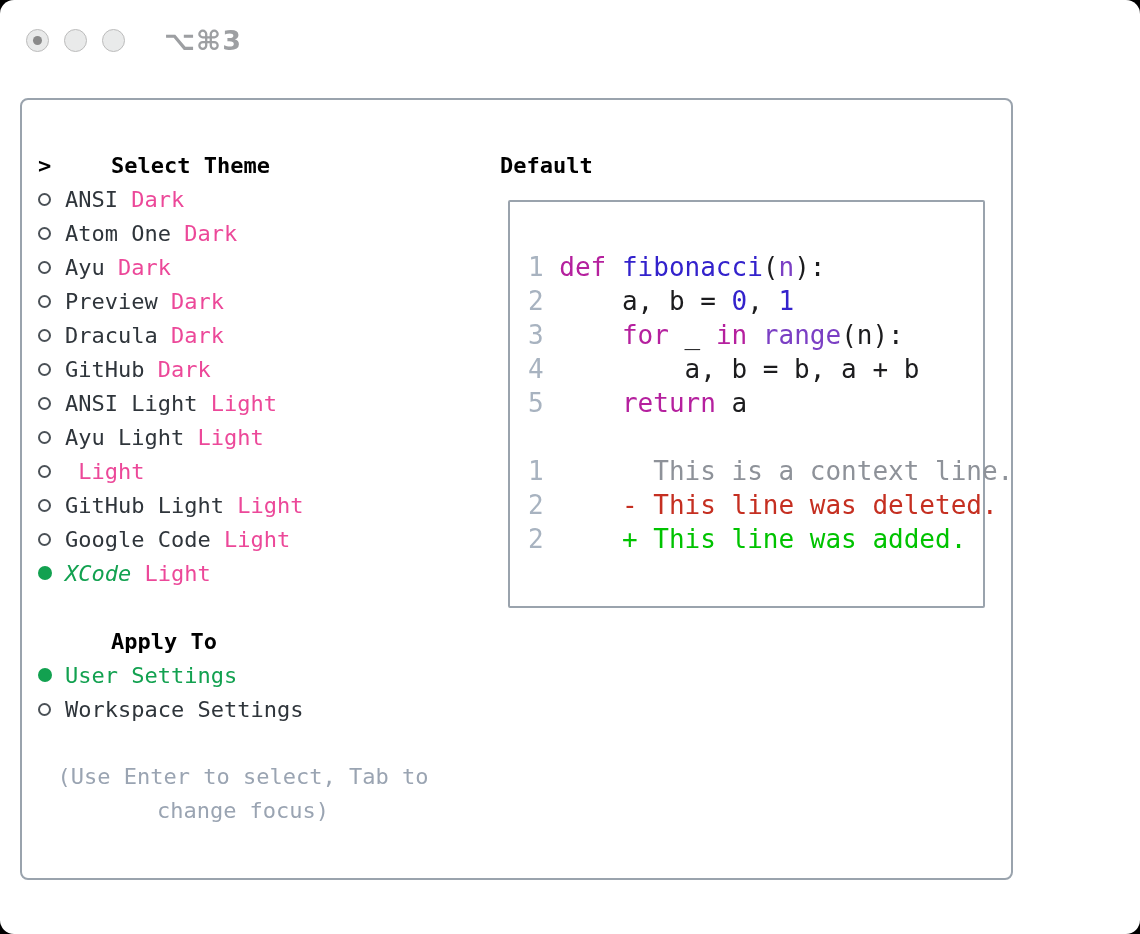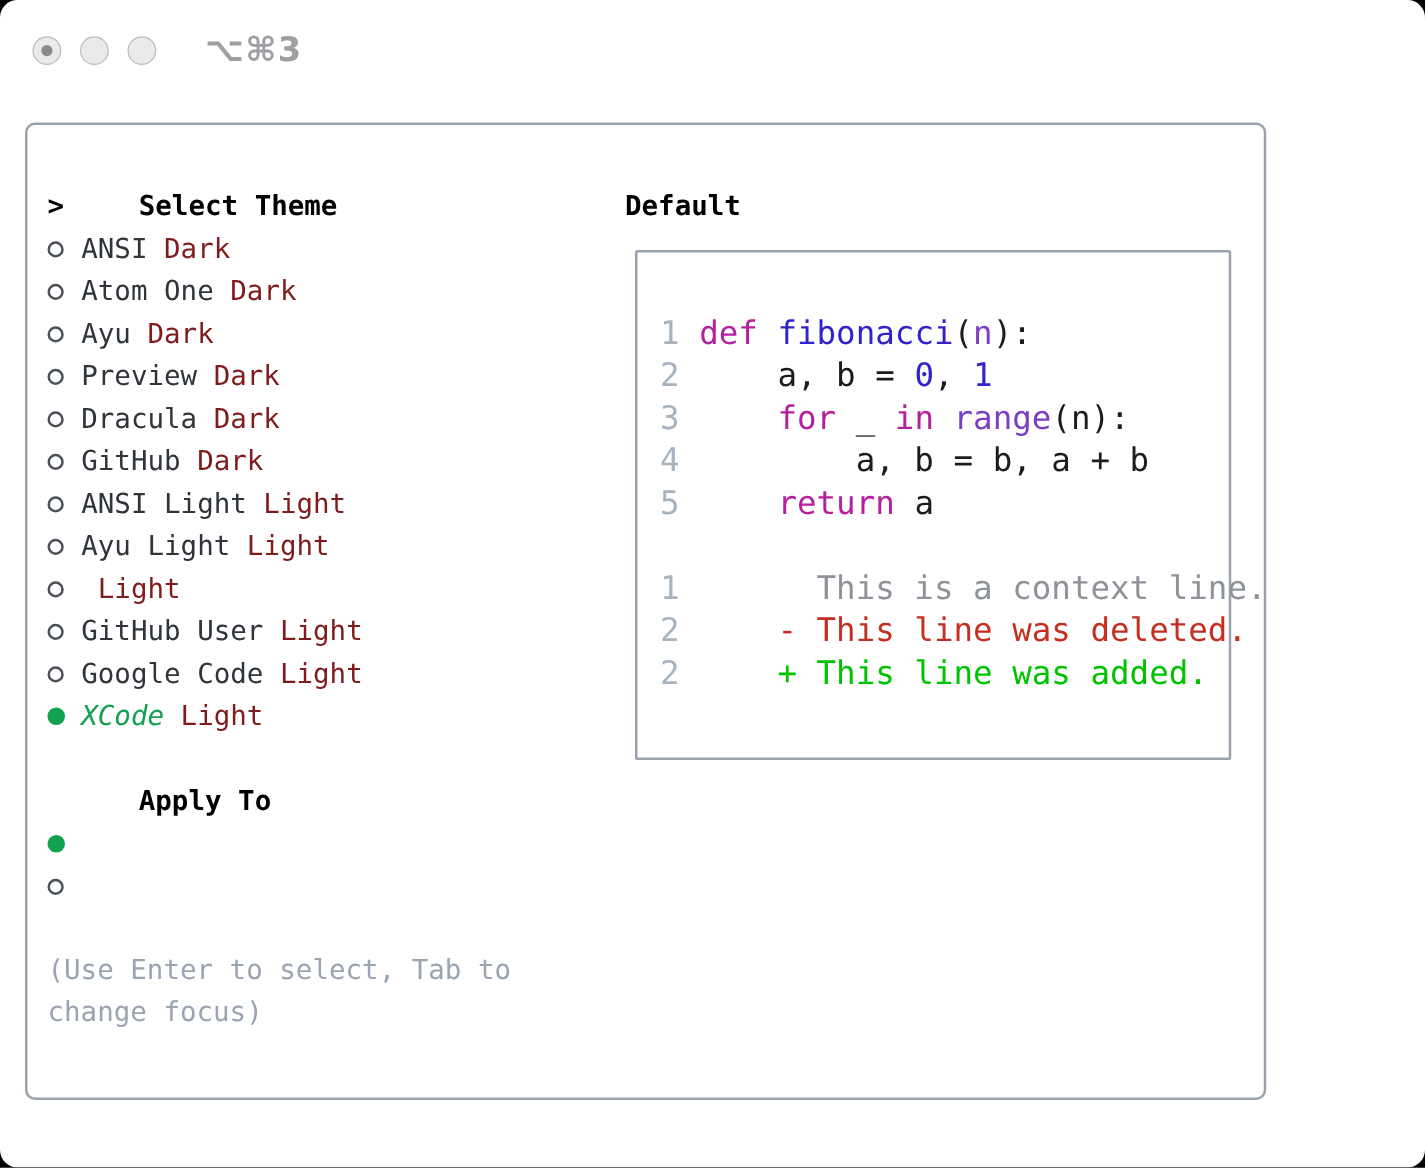--- a/index.html
+++ b/index.html
@@ -49,27 +49,27 @@
     width: 13px; height: 13px; border-radius: 50%;
     border: 2px solid #4b5157; box-sizing: border-box;
   }
   .radio-on {
     width: 14px; height: 14px; border-radius: 50%;
     background: var(--green-ui);
   }
   .header-label { font-weight: 700; color: #000; margin-left: 46px; }
   .theme-name { color: #2f353b; }
   .theme-name.selected { color: var(--green-ui); font-style: italic; }
-  .theme-variant { color: #7f1d1d; }
+  .theme-variant { color: #ec4899; }
   .option-label { color: #2f353b; }
   .option-label.selected { color: var(--green-ui); }
   .gap-row { height: 34px; }
   .hint {
     position: absolute; left: 38px; top: 760px; width: 410px;
-    font-size: 22px; line-height: 34px; color: #9aa4b2;
+    font-size: 22px; line-height: 34px; color: #9aa4b2; text-align: center;
   }
   
   .preview-title {
     position: absolute; left: 500px; top: 148px; height: 34px;
     display: flex; align-items: center;
     font-size: 22px; font-weight: 700; color: #000;
   }
   .preview-box {
     position: absolute; left: 508px; top: 200px;
     width: 477px; height: 408px;
@@ -110,32 +110,32 @@
     <div id="theme-list">
         <div class="row"><span class="marker"><span class="radio-off"></span></span><span class="theme-name">ANSI</span><span class="theme-variant"> Dark</span></div>
         <div class="row"><span class="marker"><span class="radio-off"></span></span><span class="theme-name">Atom One</span><span class="theme-variant"> Dark</span></div>
         <div class="row"><span class="marker"><span class="radio-off"></span></span><span class="theme-name">Ayu</span><span class="theme-variant"> Dark</span></div>
         <div class="row"><span class="marker"><span class="radio-off"></span></span><span class="theme-name">Preview</span><span class="theme-variant"> Dark</span></div>
         <div class="row"><span class="marker"><span class="radio-off"></span></span><span class="theme-name">Dracula</span><span class="theme-variant"> Dark</span></div>
         <div class="row"><span class="marker"><span class="radio-off"></span></span><span class="theme-name">GitHub</span><span class="theme-variant"> Dark</span></div>
         <div class="row"><span class="marker"><span class="radio-off"></span></span><span class="theme-name">ANSI Light</span><span class="theme-variant"> Light</span></div>
         <div class="row"><span class="marker"><span class="radio-off"></span></span><span class="theme-name">Ayu Light</span><span class="theme-variant"> Light</span></div>
         <div class="row"><span class="marker"><span class="radio-off"></span></span><span class="theme-variant"> Light</span></div>
-        <div class="row"><span class="marker"><span class="radio-off"></span></span><span class="theme-name">GitHub User</span><span class="theme-variant"> Light</span></div>
+        <div class="row"><span class="marker"><span class="radio-off"></span></span><span class="theme-name">GitHub Light</span><span class="theme-variant"> Light</span></div>
         <div class="row"><span class="marker"><span class="radio-off"></span></span><span class="theme-name">Google Code</span><span class="theme-variant"> Light</span></div>
         <div class="row"><span class="marker"><span class="radio-on"></span></span><span class="theme-name selected">XCode</span><span class="theme-variant"> Light</span></div>
       </div>
     <div class="gap-row"></div>
     <div class="row">
       <span class="marker"></span>
       <span class="header-label">Apply To</span>
     </div>
     <div id="apply-options">
-        <div class="row"><span class="marker"><span class="radio-on"></span></span></div>
-        <div class="row"><span class="marker"><span class="radio-off"></span></span></div>
+        <div class="row"><span class="marker"><span class="radio-on"></span></span><span class="option-label selected">User Settings</span></div>
+        <div class="row"><span class="marker"><span class="radio-off"></span></span><span class="option-label">Workspace Settings</span></div>
       </div>
   </div>
 
   <div class="hint">(Use Enter to select, Tab to change focus)</div>
 
   <div class="preview-title">Default</div>
 
   <div class="preview-box"></div>
 
   <div class="code" id="code-lines"><div class="code-line"><span class="lineno">1 </span><span style="color: rgb(181, 32, 158);">def</span><span style="color: rgb(28, 28, 30);"> </span><span style="color: rgb(51, 34, 204);">fibonacci</span><span style="color: rgb(28, 28, 30);">(</span><span style="color: rgb(123, 63, 196);">n</span><span style="color: rgb(28, 28, 30);">):</span></div><div class="code-line"><span class="lineno">2 </span><span style="color: rgb(28, 28, 30);">    a, b = </span><span style="color: rgb(51, 34, 204);">0</span><span style="color: rgb(28, 28, 30);">, </span><span style="color: rgb(51, 34, 204);">1</span></div><div class="code-line"><span class="lineno">3 </span><span style="color: rgb(28, 28, 30);">    </span><span style="color: rgb(181, 32, 158);">for</span><span style="color: rgb(28, 28, 30);"> _ </span><span style="color: rgb(181, 32, 158);">in</span><span style="color: rgb(28, 28, 30);"> </span><span style="color: rgb(123, 63, 196);">range</span><span style="color: rgb(28, 28, 30);">(n):</span></div><div class="code-line"><span class="lineno">4 </span><span style="color: rgb(28, 28, 30);">        a, b = b, a + b</span></div><div class="code-line"><span class="lineno">5 </span><span style="color: rgb(28, 28, 30);">    </span><span style="color: rgb(181, 32, 158);">return</span><span style="color: rgb(28, 28, 30);"> a</span></div><div class="code-line"><span class="lineno">  </span></div><div class="code-line"><span class="lineno">1 </span><span style="color: rgb(142, 146, 153);">      This is a context line.</span></div><div class="code-line"><span class="lineno">2 </span><span style="color: rgb(197, 47, 33);">    - This line was deleted.</span></div><div class="code-line"><span class="lineno">2 </span><span style="color: rgb(0, 195, 0);">    + This line was added.</span></div></div>

